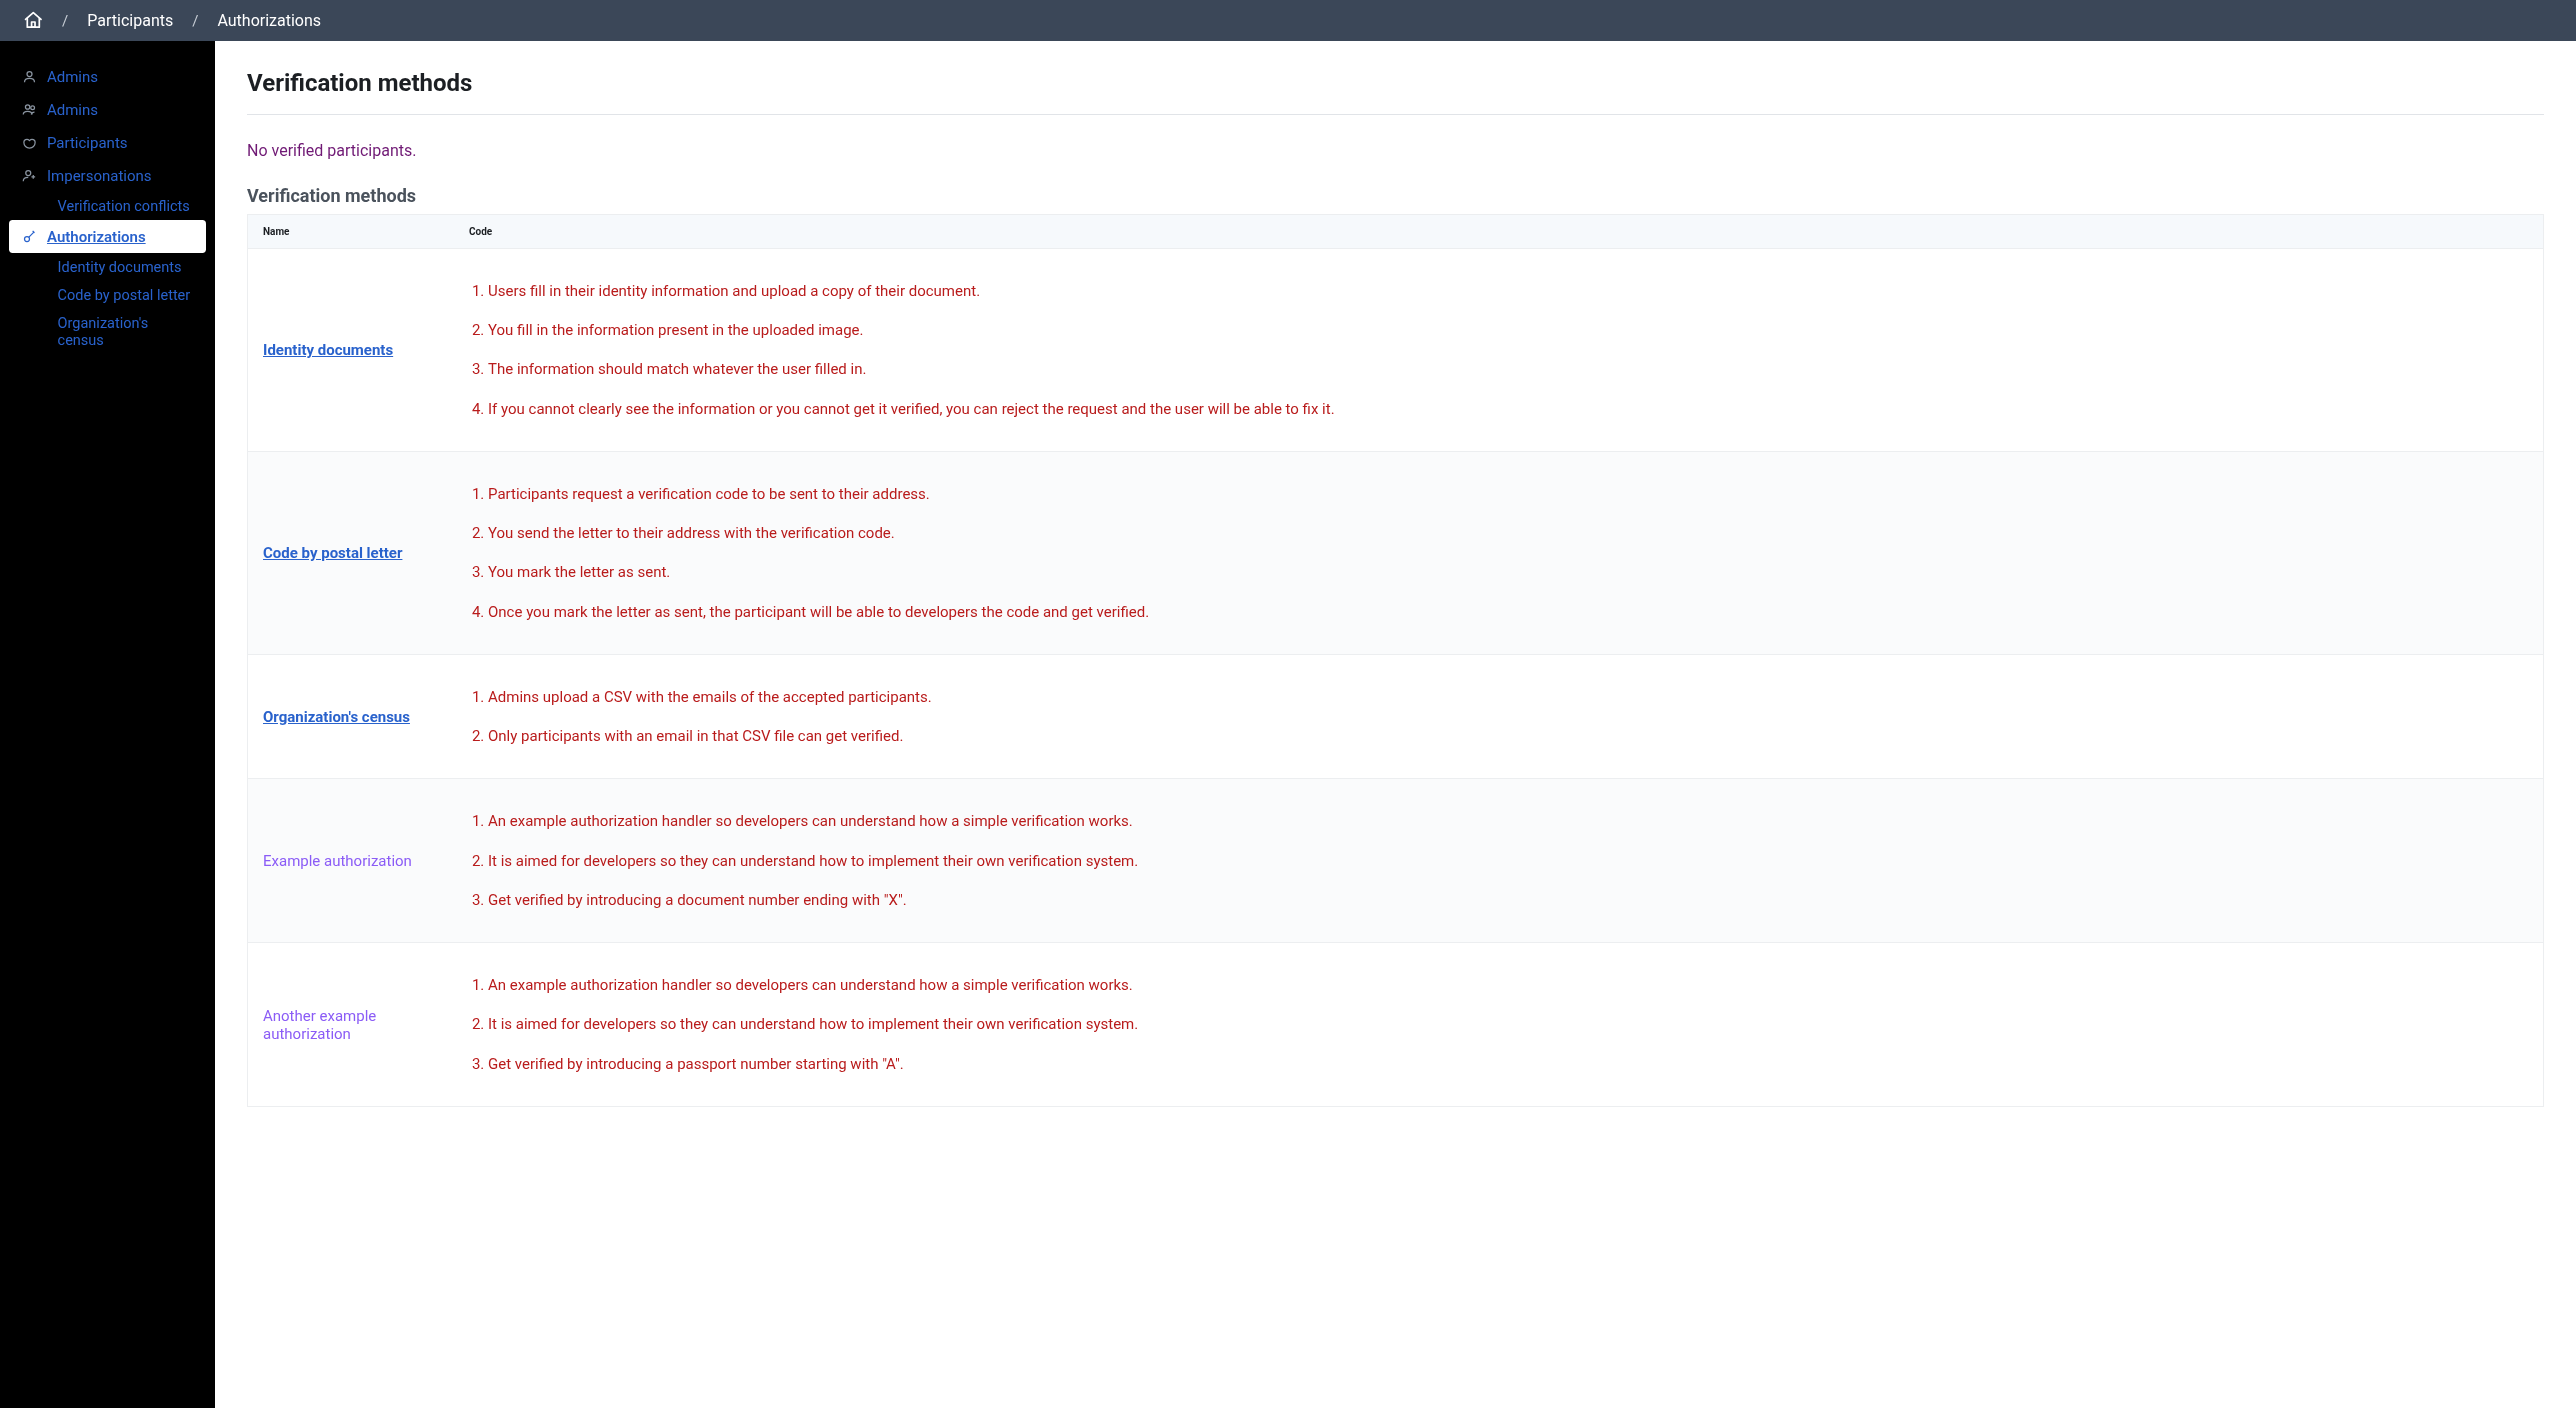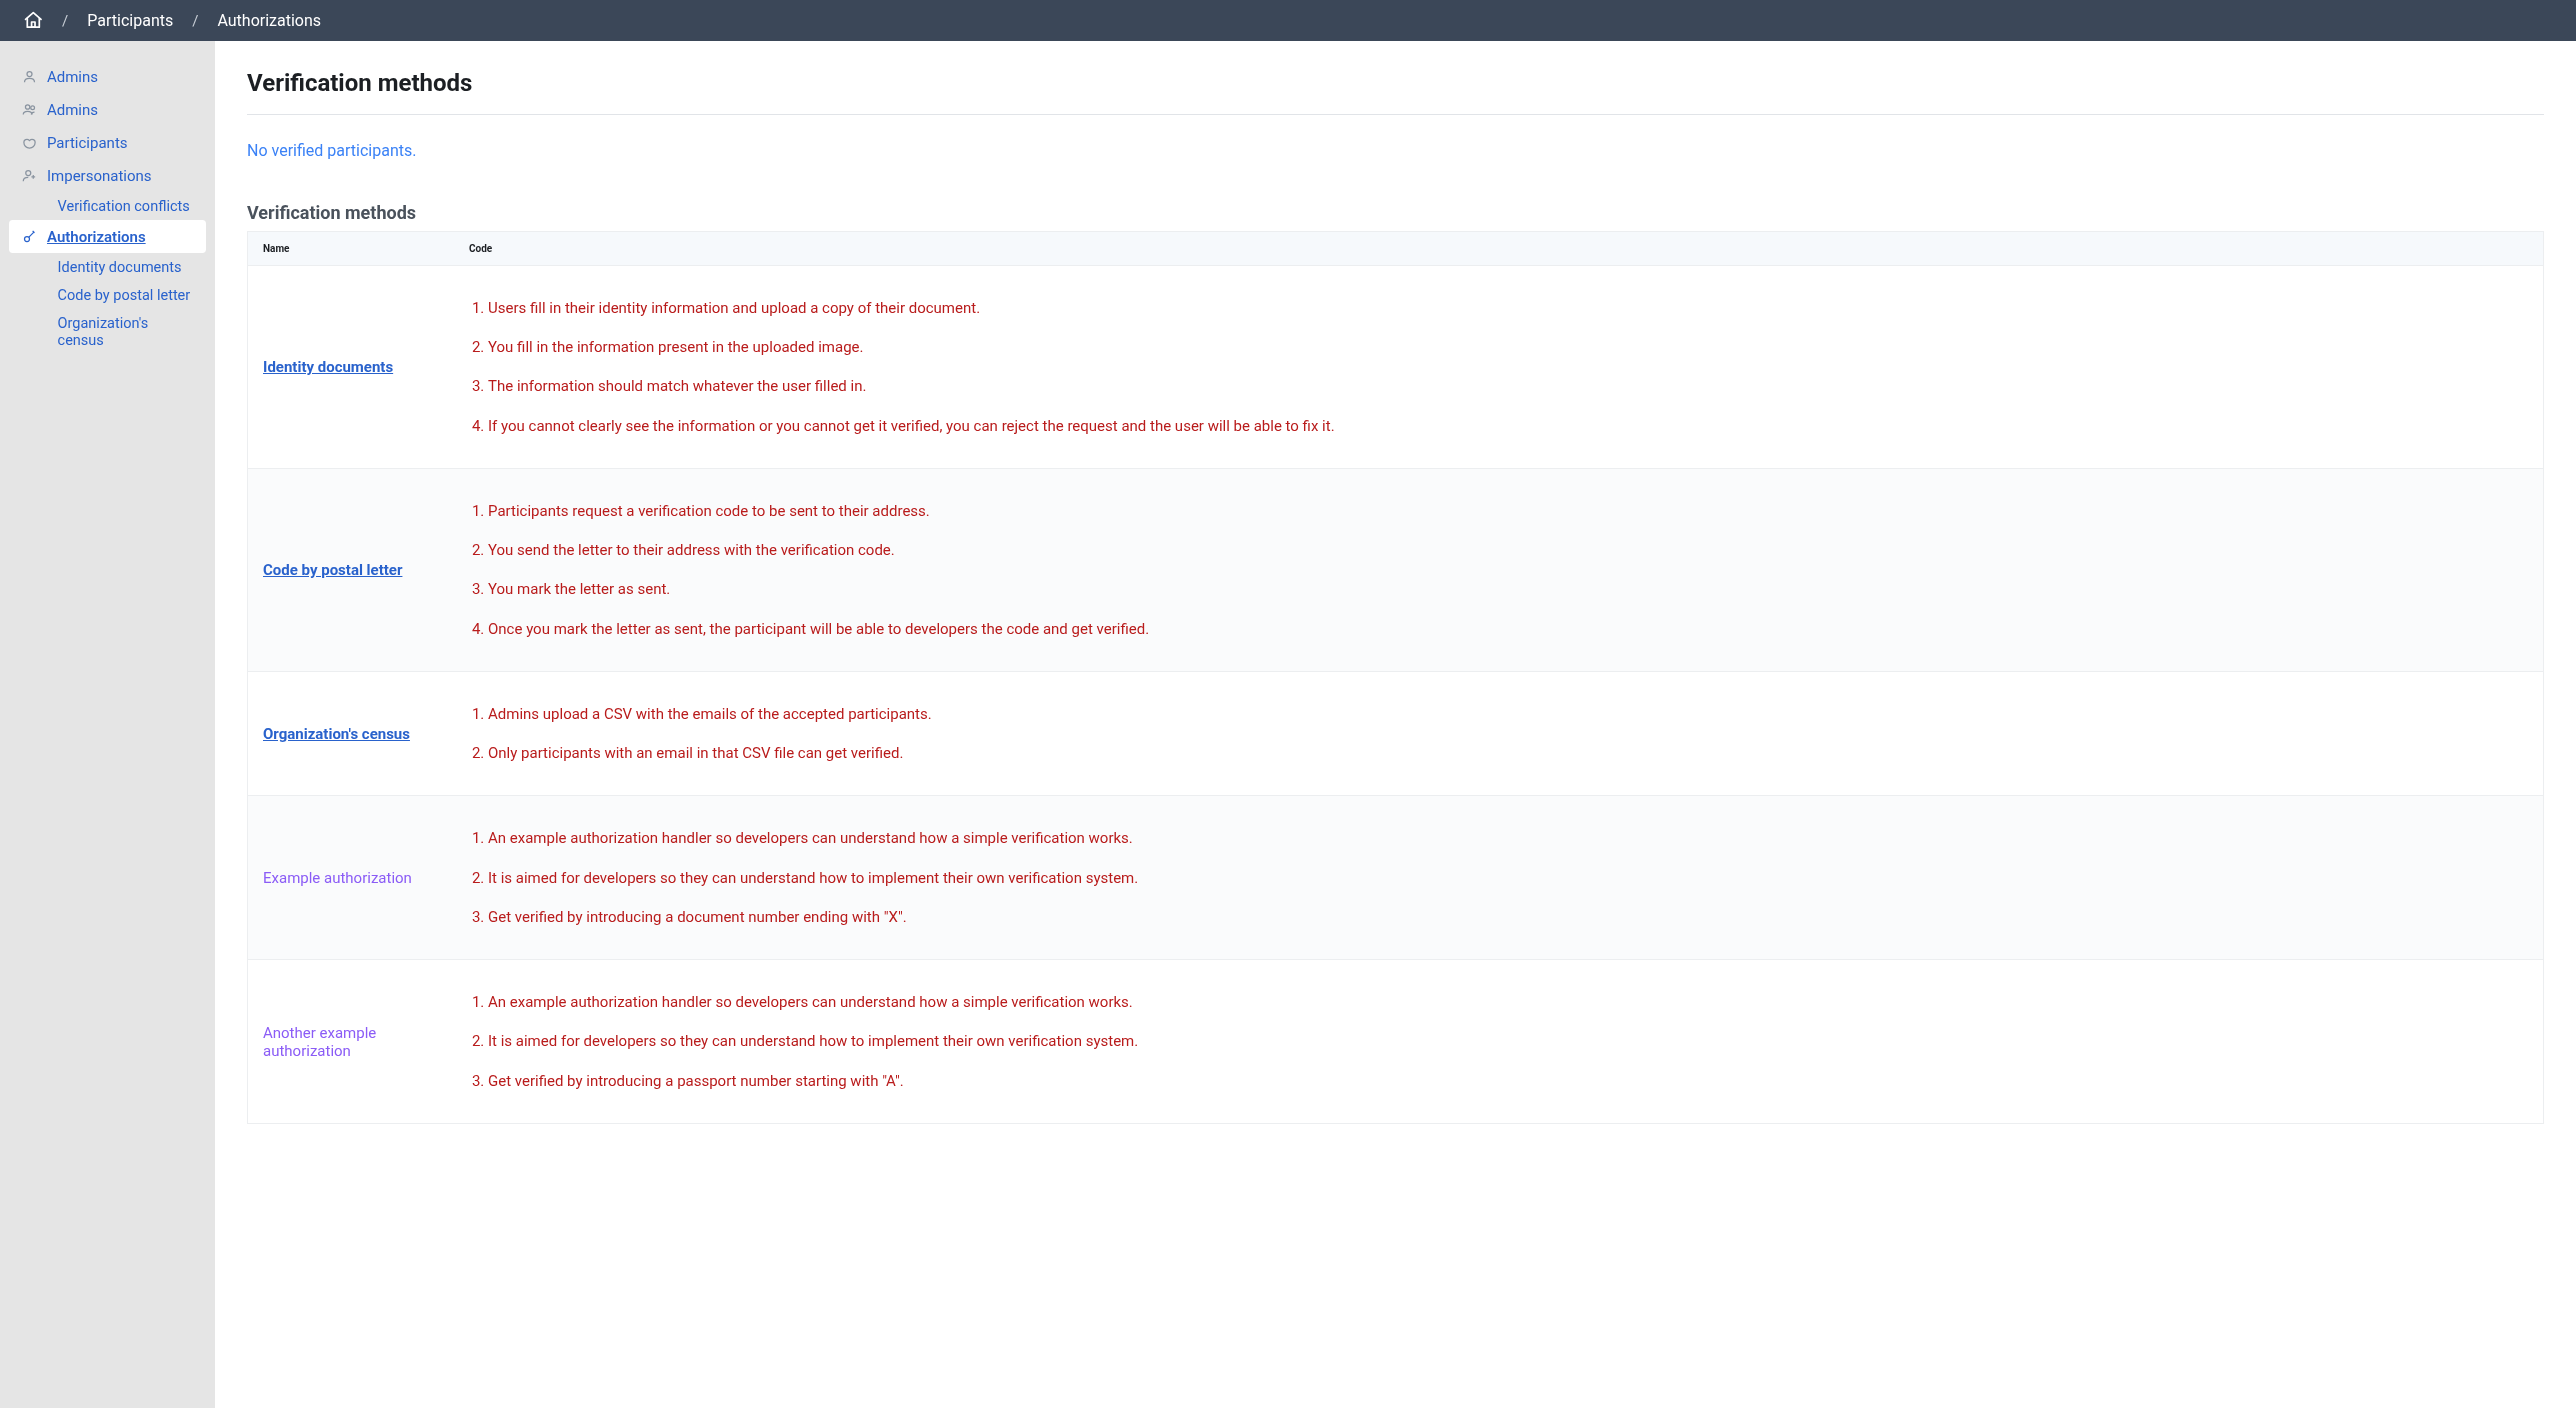--- a/index.html
+++ b/index.html
@@ -8,37 +8,37 @@
 
 
 .topbar { background: #3b4758; height: 41px; display: flex; align-items: center; padding: 0 22.5px; color: #fff; gap: 19px; }
 .topbar .sep { color: #c7ced6; }
 .topbar .crumb { color: #fff; font-size: 16px; }
 .topbar .crumb-link { color: #fff; font-size: 16px; }
 .home-icon svg { width: 20.6px; height: 20.6px; display: block; }
 
 
 .wrap { display: flex; min-height: calc(100vh - 41px); }
-.sidebar { width: 215px; background: #e5e5e5; padding: 19px 9.4px; }
+.sidebar { width: 215px; background: #000000; padding: 19px 9.4px; }
 .main { flex: 1; padding: 28px 32px 56px; background: #fff; }
 
 
 .nav-item { display: flex; align-items: center; gap: 9.4px; padding: 7.5px 11.2px; font-size: 15px; color: #2962cc; cursor: pointer; border-radius: 3.7px; }
 .nav-item .nav-icon { width: 17px; height: 17px; flex-shrink: 0; color: #8a94a0; display: flex; align-items: center; justify-content: center; }
 .nav-item.active { background: #fff; }
 .nav-item.active .nav-label { text-decoration: underline; font-weight: 600; }
 .nav-item.active .nav-icon { color: #2962cc; }
 .nav-sub { padding-left: 37px; }
 .nav-sub .nav-item { padding: 5.6px 11.2px; font-size: 14.5px; }
 
 
 h1 { font-size: 24px; font-weight: 700; color: #1c1f23; margin-bottom: 17px; }
 .hr { border: 0; border-top: 0.9px solid #e1e4e8; margin-bottom: 26px; }
 h2 { font-size: 18px; font-weight: 700; color: #4a525c; margin-bottom: 7.5px; }
-.section-text { font-size: 16px; color: #3b82f6; margin-bottom: 42px; }
+.section-text { font-size: 16px; color: #701a75; margin-bottom: 25px; }
 
 
 .tbl { width: 100%; border: 0.9px solid #eceef0; border-collapse: separate; border-spacing: 0; font-size: 15px; }
 .tbl thead th { background: #f6f9fc; text-align: left; font-weight: 700; font-size: 10px; color: #1c1f23; padding: 11.2px 15px; border-bottom: 0.9px solid #eceef0; }
 .tbl thead th.col-name { width: 206px; }
 .tbl tbody tr:nth-child(even) { background: #fafbfc; }
 .tbl tbody td { padding: 13px 15px; border-bottom: 0.9px solid #eceef0; vertical-align: middle; }
 .tbl tbody tr:last-child td { border-bottom: none; }
 .tbl tbody td.col-name { width: 206px; }
 .method-link { font-weight: 700; text-decoration: underline; color: #2962cc; }

